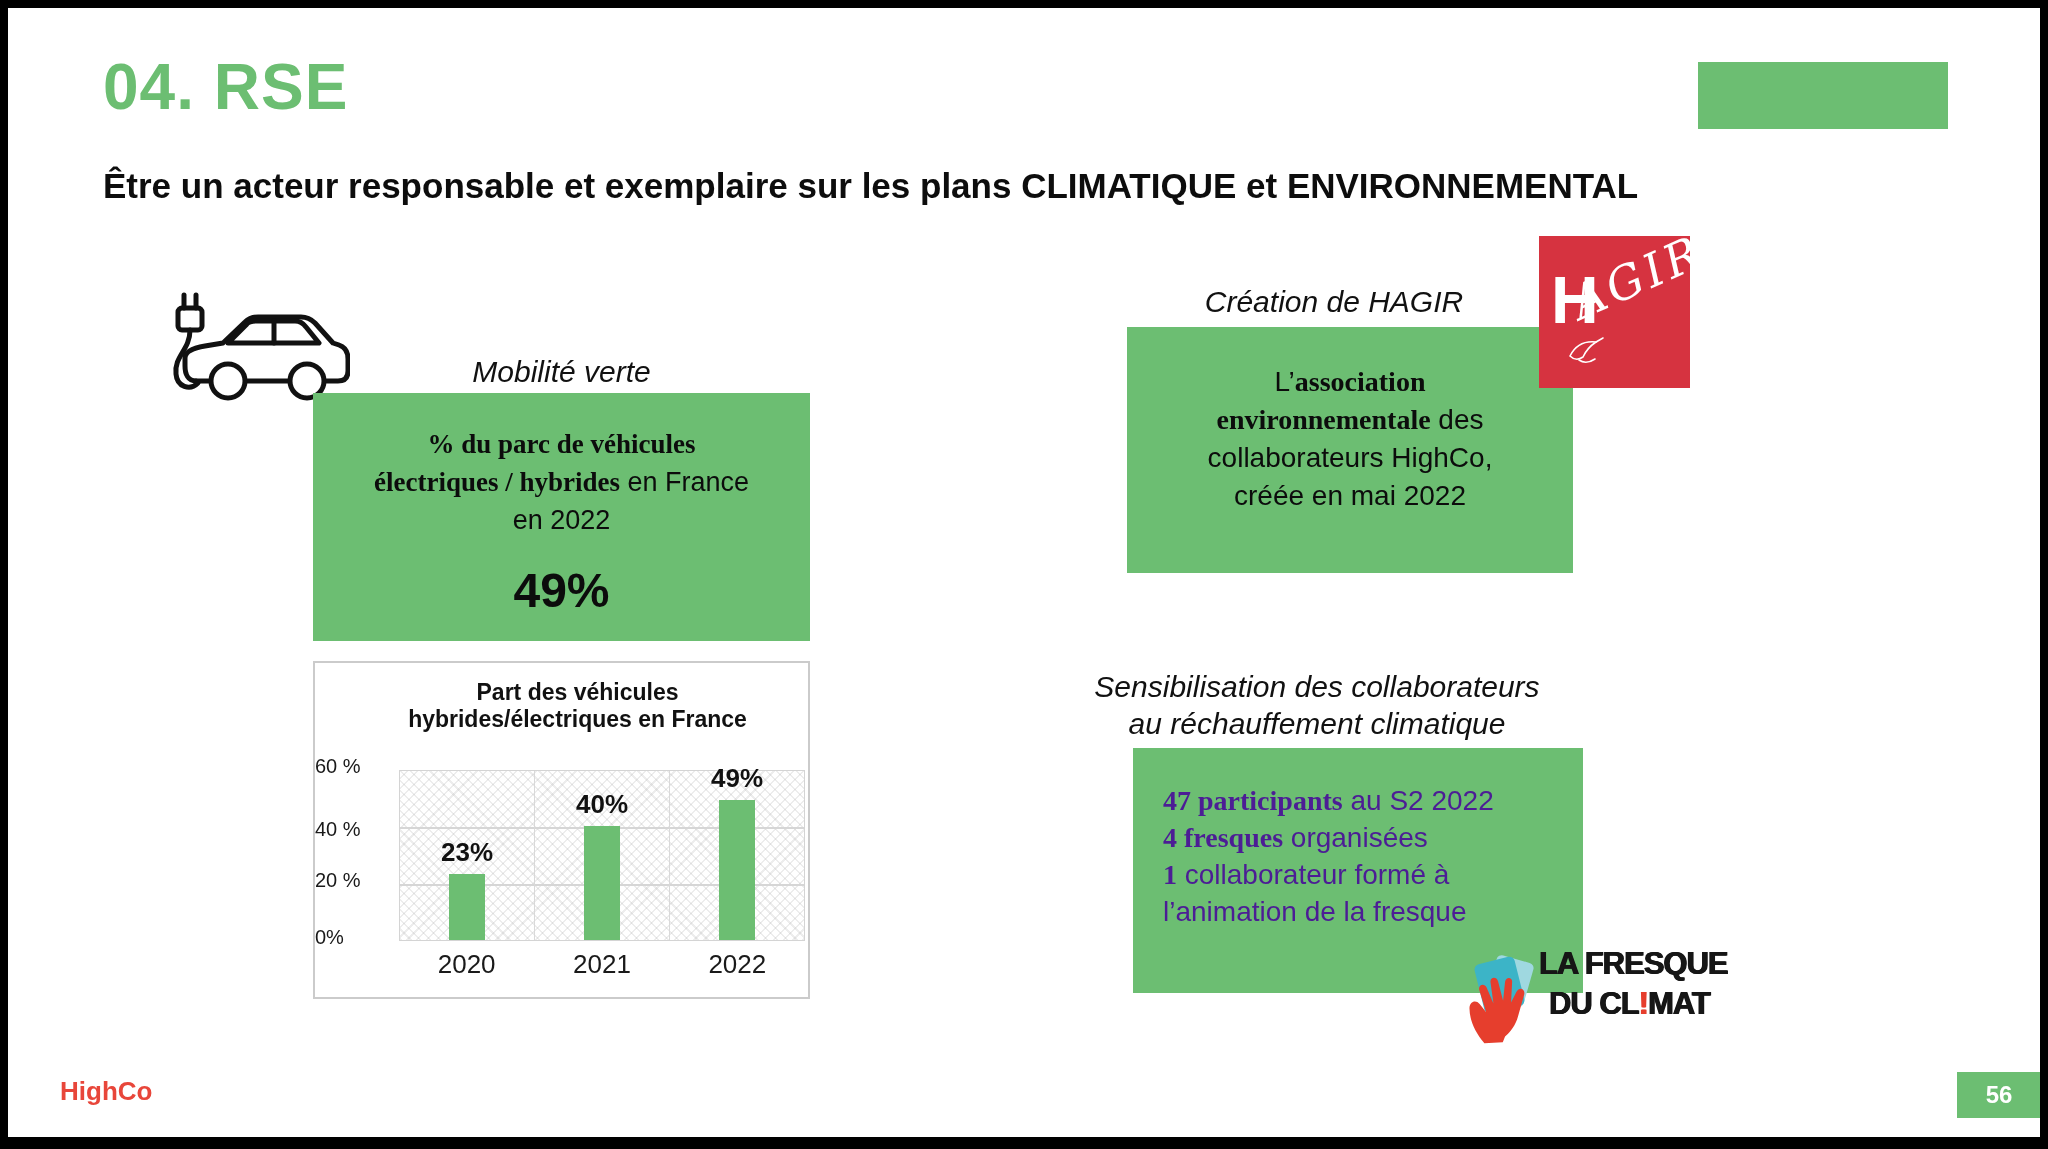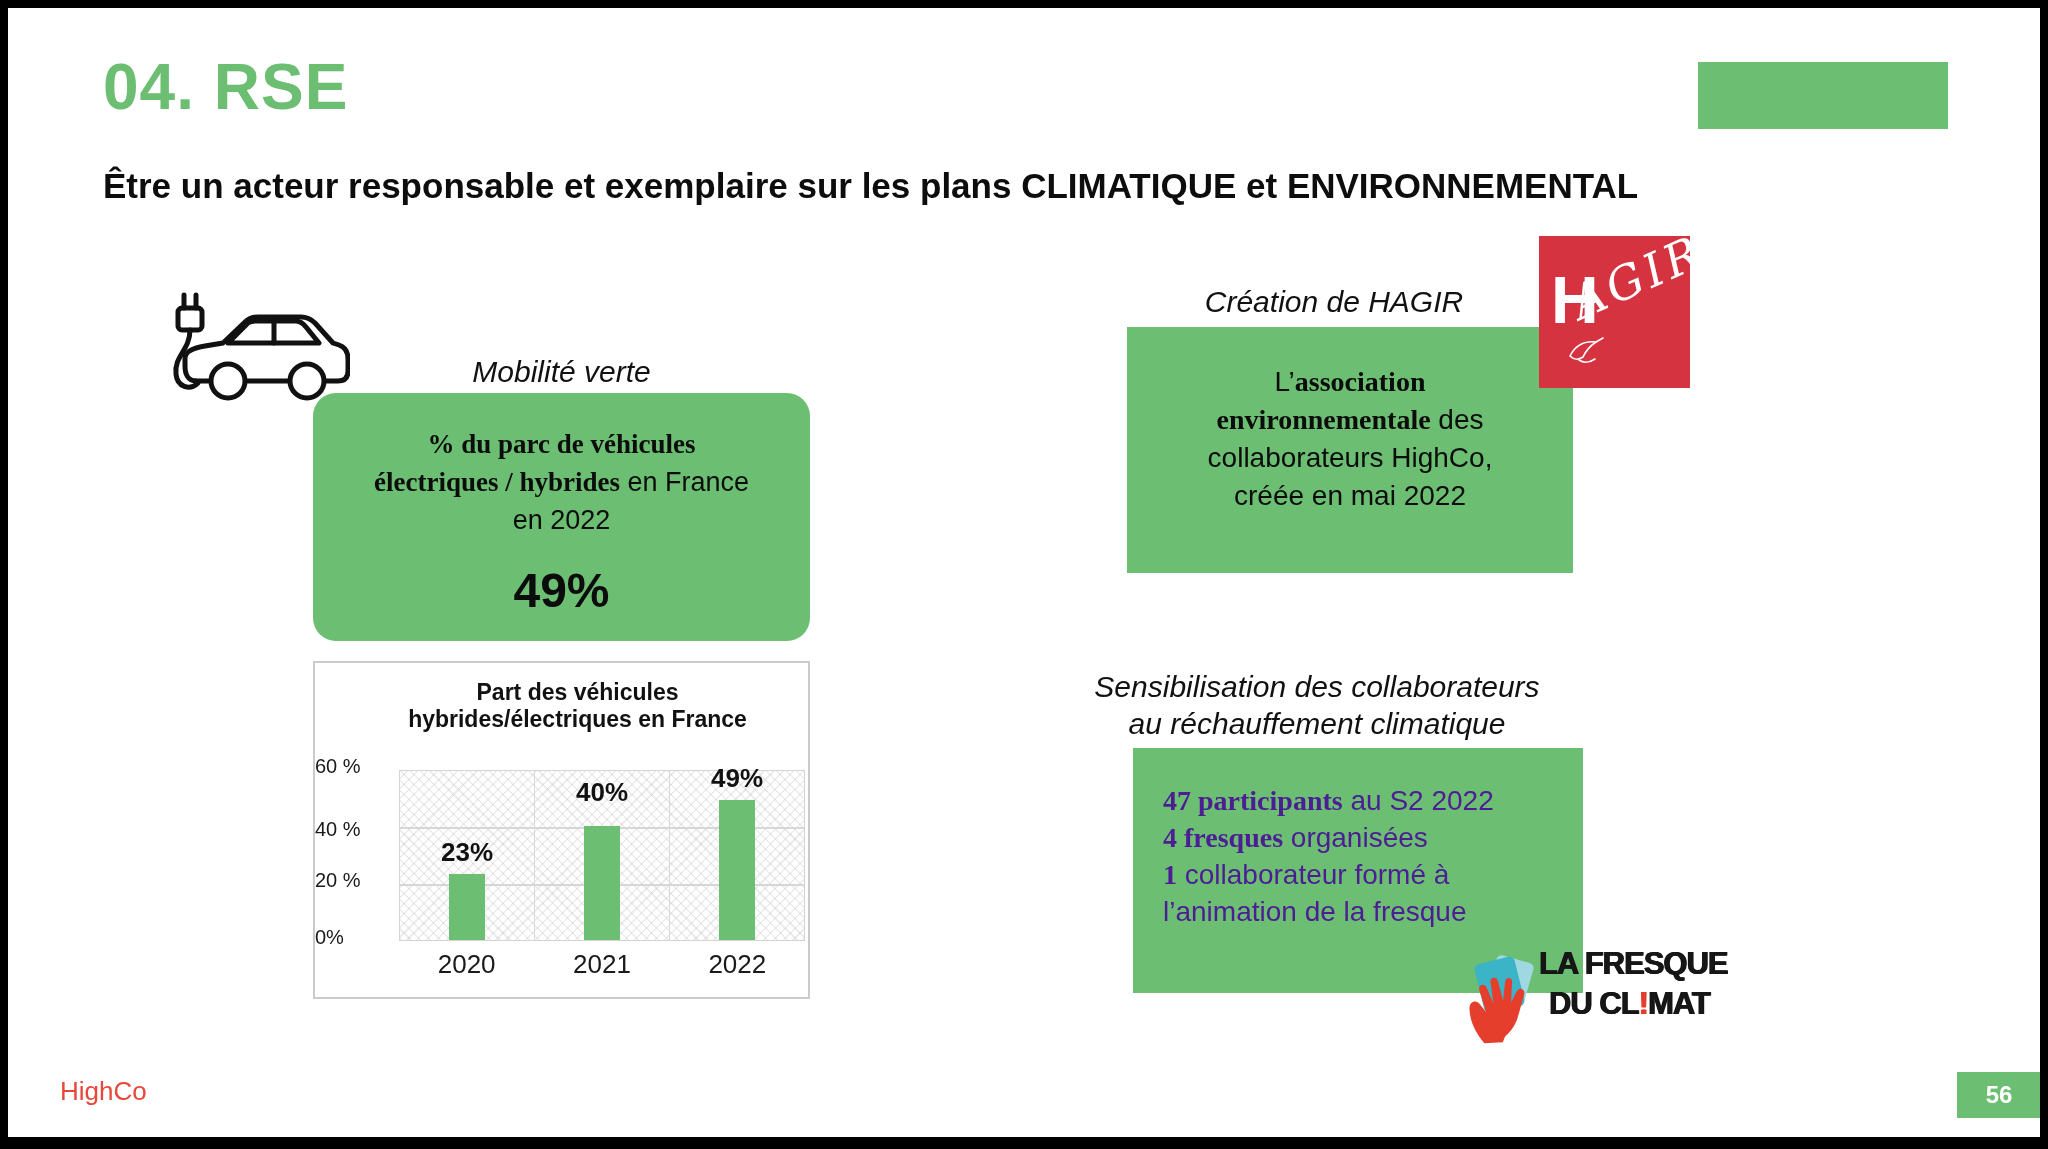--- a/index.html
+++ b/index.html
@@ -14,21 +14,21 @@
 
   .title { left:95px; top:42px; font-size:64px; font-weight:bold; color:var(--accent-green); letter-spacing:1px; }
   .subtitle { left:95px; top:158px; font-size:35px; font-weight:bold; color:#0d0d0d; }
 
   .accent-bar { left:1690px; top:54px; width:250px; height:67px; background:var(--accent-green); }
 
   
   .car-icon { left:142px; top:278px; }
   .mobility-heading { left:305px; top:347px; width:497px; text-align:center; font-style:italic; font-size:30px; }
   .green-box { background:var(--accent-green); }
-  .kpi-box { left:305px; top:385px; width:497px; height:248px; padding:32px 24px 0; text-align:center;border-radius:23px; }
+  .kpi-box { left:305px; top:385px; width:497px; height:248px; padding:32px 24px 0; text-align:center; }
   .kpi-line { font-size:27px; line-height:38px; color:#0c0c0c; }
   .kpi-value { font-size:48px; font-weight:bold; margin-top:24px; color:#0c0c0c; }
 
   
   .chart-card { left:305px; top:653px; width:497px; height:338px; background:#fff; border:2px solid #cbcbcb; }
   .chart-title { position:absolute; left:0; top:16px; width:100%; text-align:center; font-weight:bold; font-size:23px; line-height:27px;padding-left:32px; }
   .chart-yaxis { position:absolute; left:0; top:0; width:74px; height:100%; }
   .chart-ytick { position:absolute; right:6px; font-size:20px; color:#1a1a1a; width:68px; }
   .chart-plot { position:absolute; left:84px; top:107px; width:406px; height:171px; border:1.5px solid #d4d4d4; display:flex;
     background-image:
@@ -57,21 +57,21 @@
   .stat-line { font-size:28px; line-height:37px; color:#4c1d95; }
 
   
   .fresque { left:1447px; top:932px; width:370px; height:110px; z-index:3; }
   .fresque-hand { position:absolute; left:4px; top:12px; }
   .fresque-text { position:absolute; left:84px; top:4px; font-weight:bold; color:#161616; letter-spacing:-1px; font-size:31px; line-height:40px;
     text-shadow:0.6px 0 currentColor, -0.6px 0 currentColor; }
   .fresque-l2 { margin-left:10px; }
   .bang { color:var(--fresque-red); text-shadow:0.6px 0 var(--fresque-red), -0.6px 0 var(--fresque-red); }
 
-  .footer-brand { left:52px; top:1068px; font-size:26px; font-weight:normal; color:var(--highco-red); }
+  .footer-brand { left:52px; top:1068px; font-size:26px; font-weight:bold; color:var(--highco-red); }
   .page-box { left:1949px; top:1064px; width:84px; height:46px; background:var(--accent-green); color:#fff; font-weight:bold; font-size:24px; text-align:center; line-height:46px; }
 
   b { font-weight:bold;font-family:Liberation Serif, serif; }
 </style>
 </head>
 <body>
 
 <div class="slide">
 
   <div class="abs title">04. RSE</div>
@@ -113,21 +113,21 @@
         <div class="chart-ytick" style="top: 263px;">0%</div>
       </div>
     <div class="chart-plot">
       <div class="gridline" style="top:56px"></div>
       <div class="gridline" style="top:113px"></div>
     <div class="chart-col">
           <div class="chart-val" style="bottom: 72px;">23%</div>
           <div class="chart-bar" style="height: 66px; background: rgb(108, 190, 114);"></div>
         </div>
         <div class="chart-col">
-          <div class="chart-val" style="bottom: 132px;">40%</div>
+          <div class="chart-val" style="bottom: 120px;">40%</div>
           <div class="chart-bar" style="height: 114px; background: rgb(108, 190, 114);"></div>
         </div>
         <div class="chart-col">
           <div class="chart-val" style="bottom: 146px;">49%</div>
           <div class="chart-bar" style="height: 140px; background: rgb(108, 190, 114);"></div>
         </div>
       </div>
     <div class="chart-xlabels">
         <div class="chart-xlabel">2020</div>
         <div class="chart-xlabel">2021</div>

